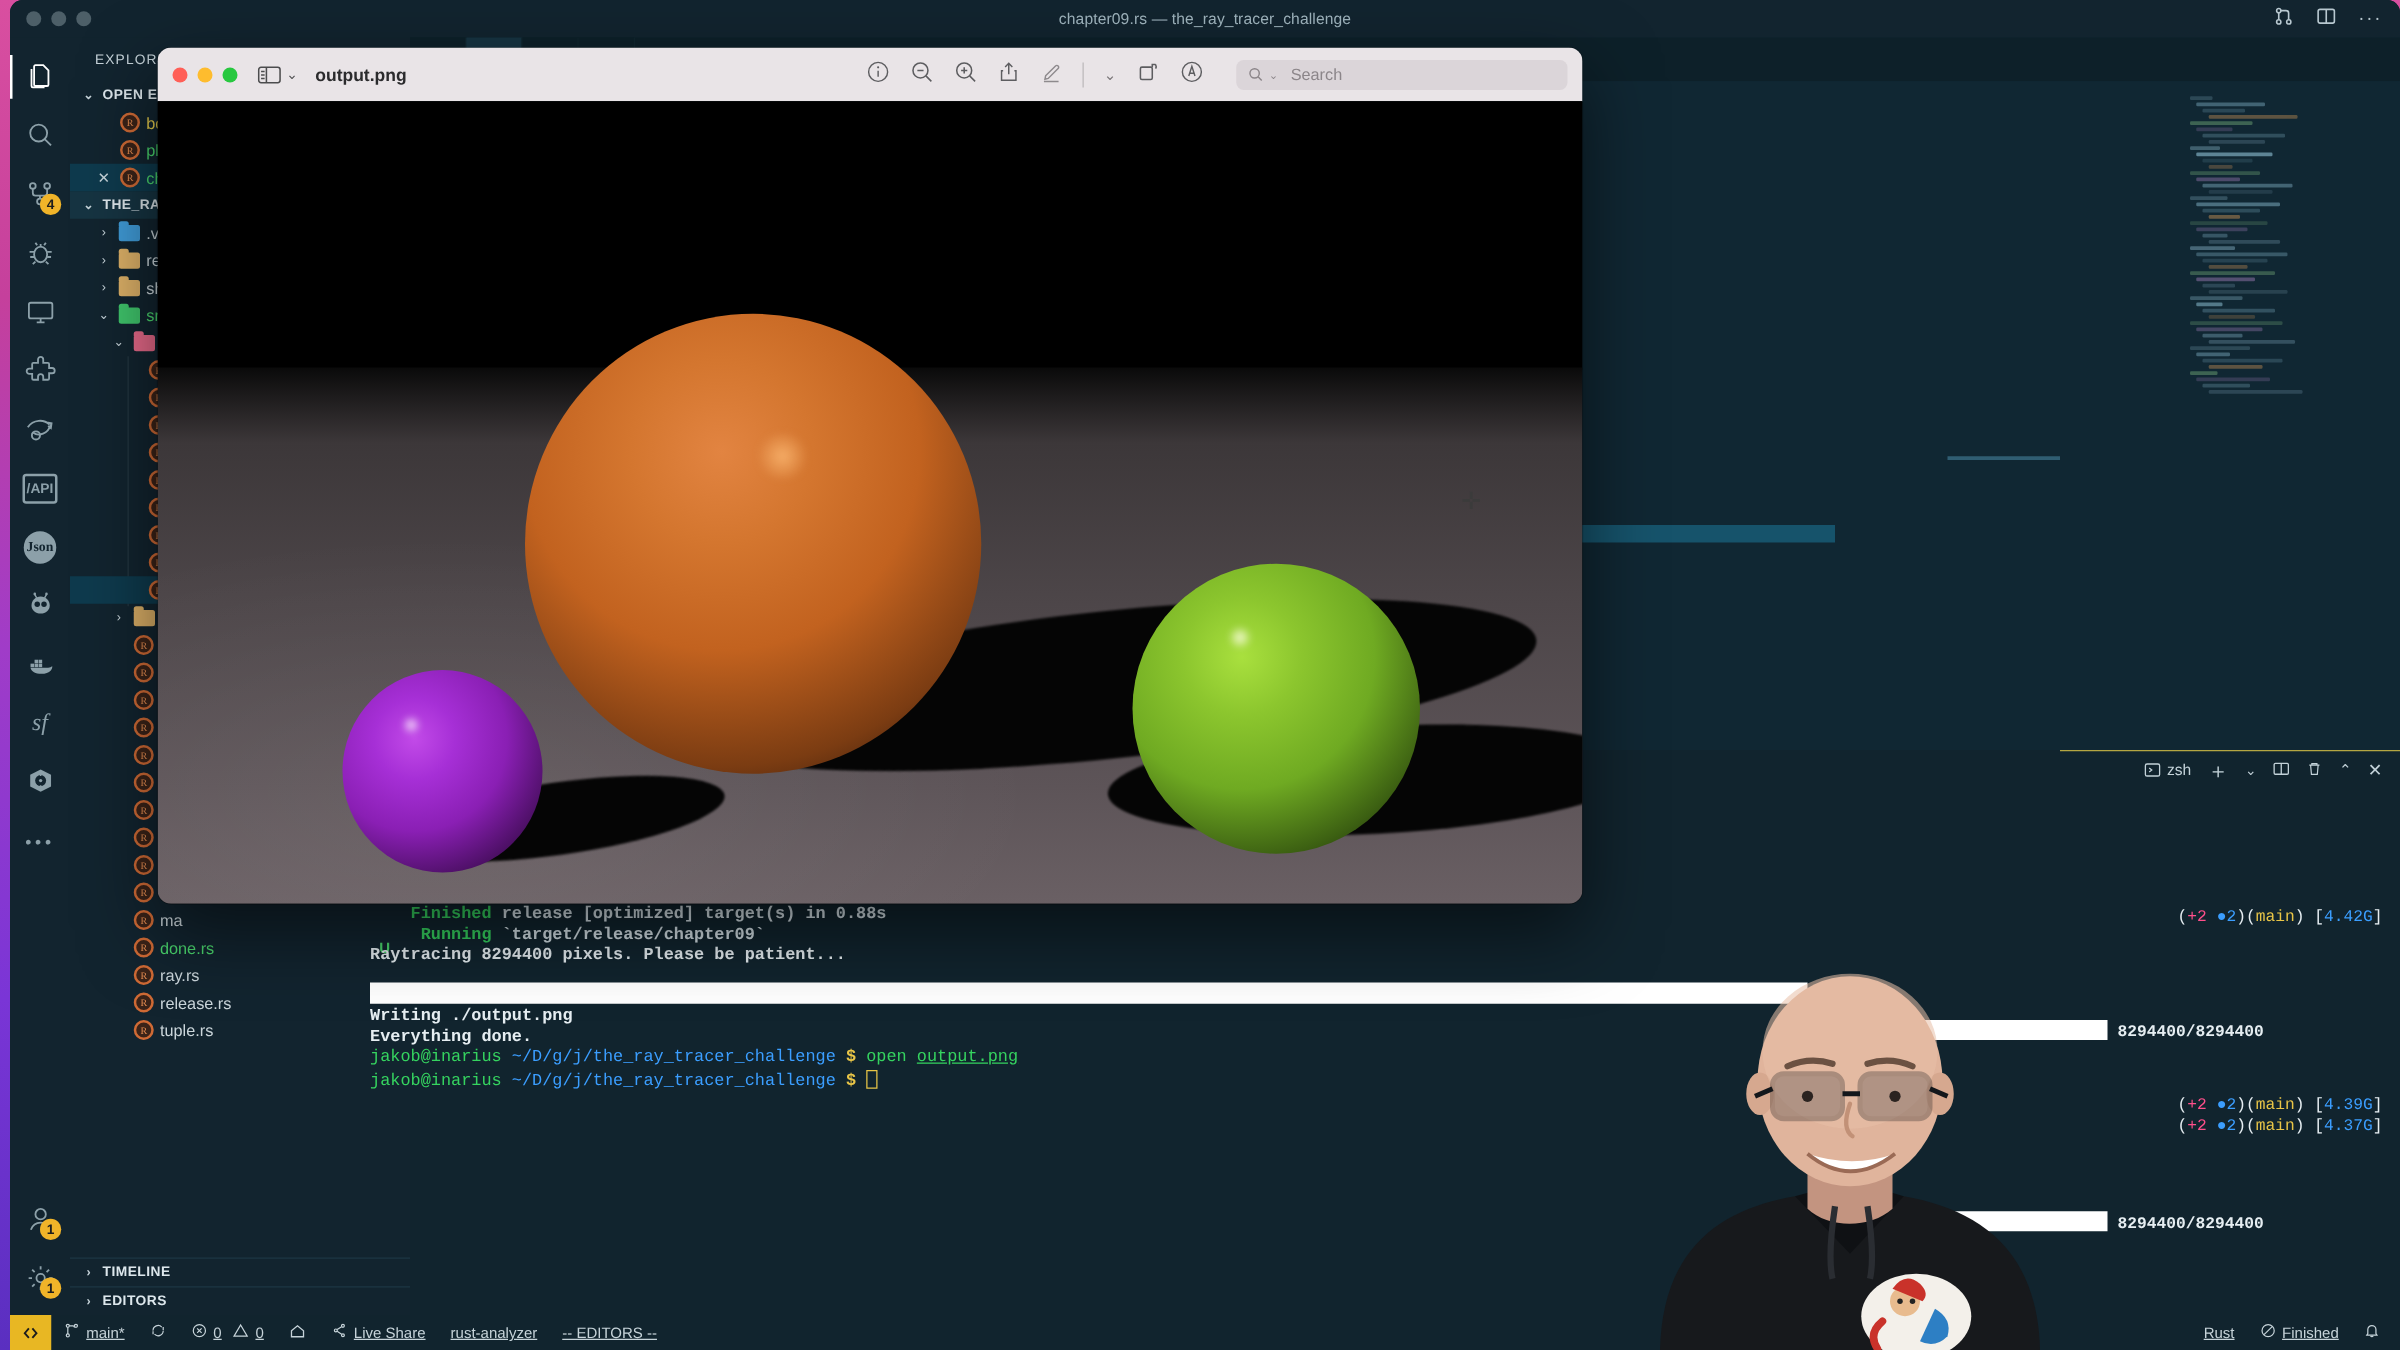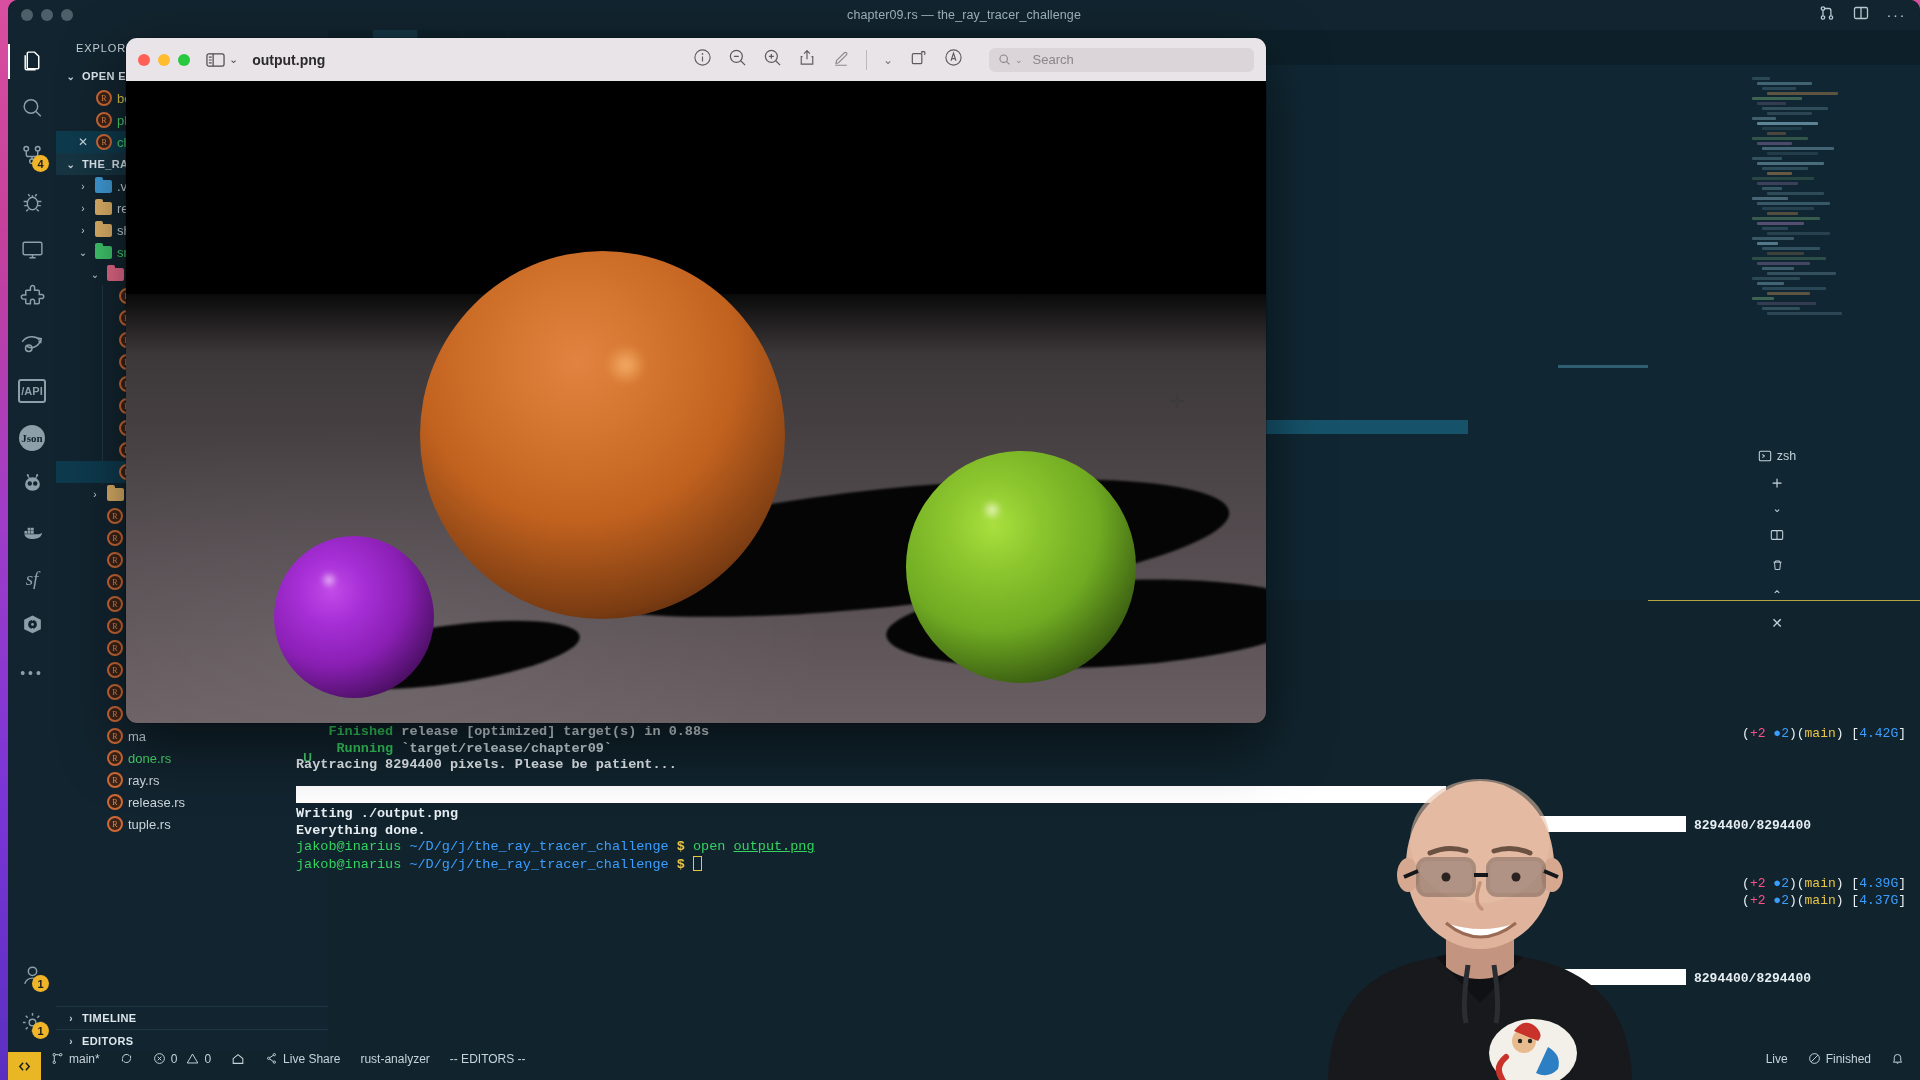--- a/index.html
+++ b/index.html
@@ -139,21 +139,21 @@
   }
   .mm-line { height: 3px; margin-bottom: 2px; border-radius: 1px; }
 
   
   .rt-panel {
     position: absolute; right: 0; top: 600px; bottom: 28px; left: 1640px;
     background: #11242e; border-top: 1px solid #b5a642;
   }
   .rt-toolbar {
     height: 30px; display: flex; align-items: center; gap: 13px; justify-content: flex-end;
-    padding-right: 14px; color: #c3d2d9; font-size: 12.5px; flex-direction: column;
+    padding-right: 14px; color: #c3d2d9; font-size: 12.5px;
   }
   .rt-line { font-family: "Liberation Mono", monospace; font-size: 13px; white-space: nowrap; }
   .c-pink { color: #ff4f8b; } .c-blue { color: #3b9eff; } .c-yellow { color: #e8c547; }
   .c-white { color: #e6eef2; }
   .progbar { height: 17px; background: #ffffff; }
 
   
   .bt-panel {
     position: absolute; left: 320px; right: 0; bottom: 28px; top: 600px;
     background: #11242e;
@@ -166,21 +166,21 @@
   
   .statusbar {
     position: absolute; left: 0; right: 0; bottom: 0; height: 28px;
     background: #11242e; display: flex; align-items: center;
     font-size: 12px; color: #c6d3d9;
   }
   .sb-remote {
     height: 28px; background: #e8b723; color: #1d1d1d; display: flex; align-items: center;
     padding: 0 9px; font-size: 13px; font-weight: bold;
   }
-  .sb-item { display: flex; align-items: flex-start; gap: 5px; padding: 0 10px; height: 28px; }
+  .sb-item { display: flex; align-items: center; gap: 5px; padding: 0 10px; height: 28px; text-decoration: underline; }
   .sb-right { margin-left: auto; display: flex; align-items: center; }
 
   
   .preview-win {
     position: absolute; left: 126px; top: 38px; width: 1140px; height: 685px;
     border-radius: 11px; overflow: hidden;
     box-shadow: 0 22px 60px rgba(0,0,0,.55), 0 0 0 0.5px rgba(0,0,0,.35);
   }
   .pv-titlebar {
     height: 43px; background: #e9e4e7; display: flex; align-items: center;
@@ -729,21 +729,21 @@
       </div>
       <div class="sb-item">
         <span>rust-analyzer</span>
       </div>
       <div class="sb-item">
         <span>-- EDITORS --</span>
       </div>
 
       <div class="sb-right">
         <div class="sb-item">
-          <span>Live</span>
+          <span>Rust</span>
         </div>
         <div class="sb-item">
           <span>
             <svg width="13" height="13" viewBox="0 0 16 16" fill="none" stroke="#c6d3d9" stroke-width="1.2">
                 <circle cx="8" cy="8" r="6"></circle>
                 <path d="M4 12 12 4"></path>
               </svg>
           </span>
           <span>Finished</span>
         </div>

